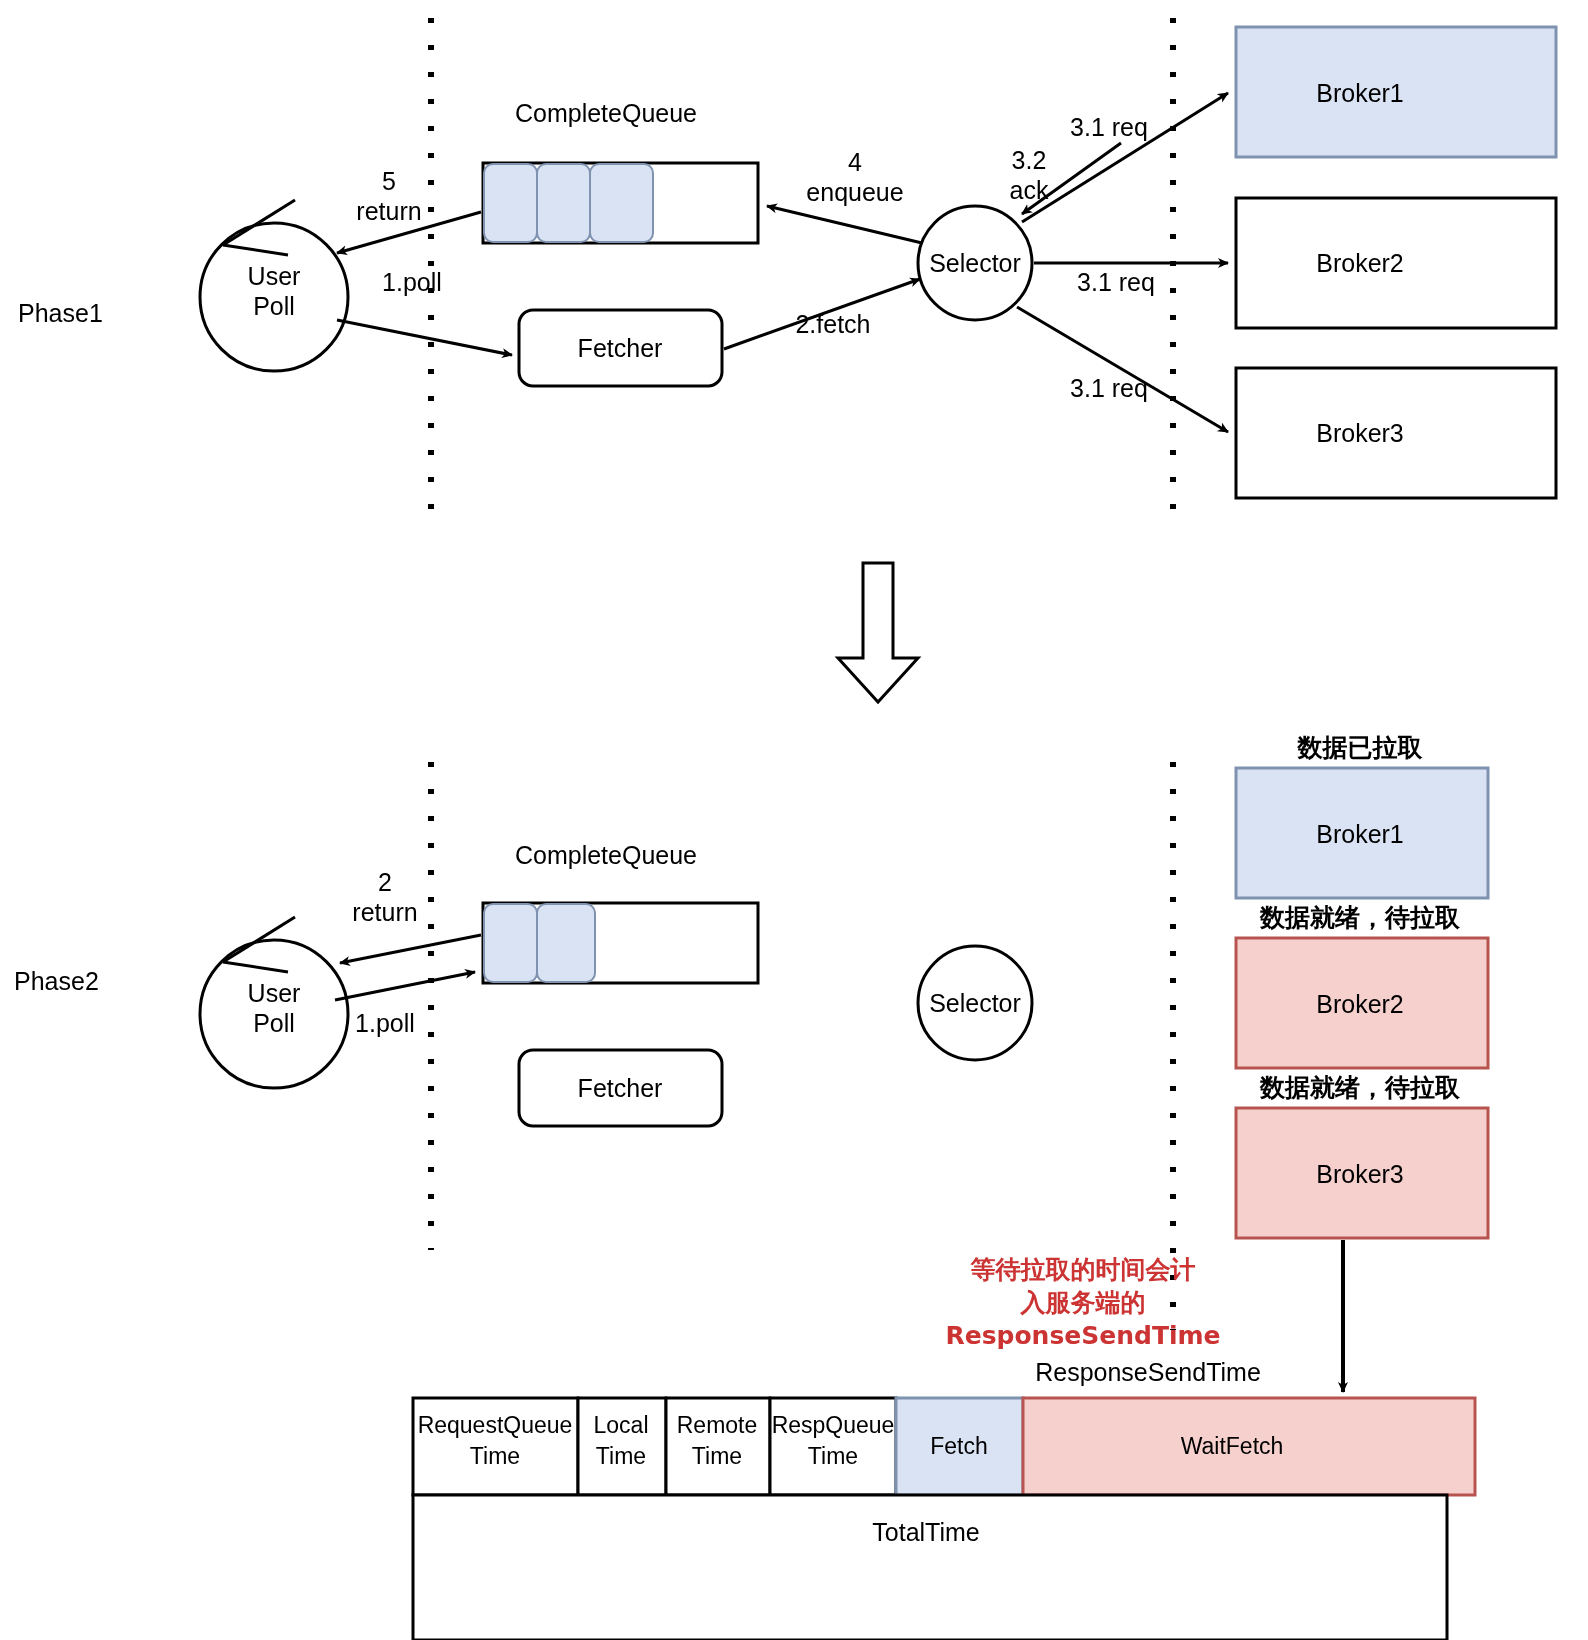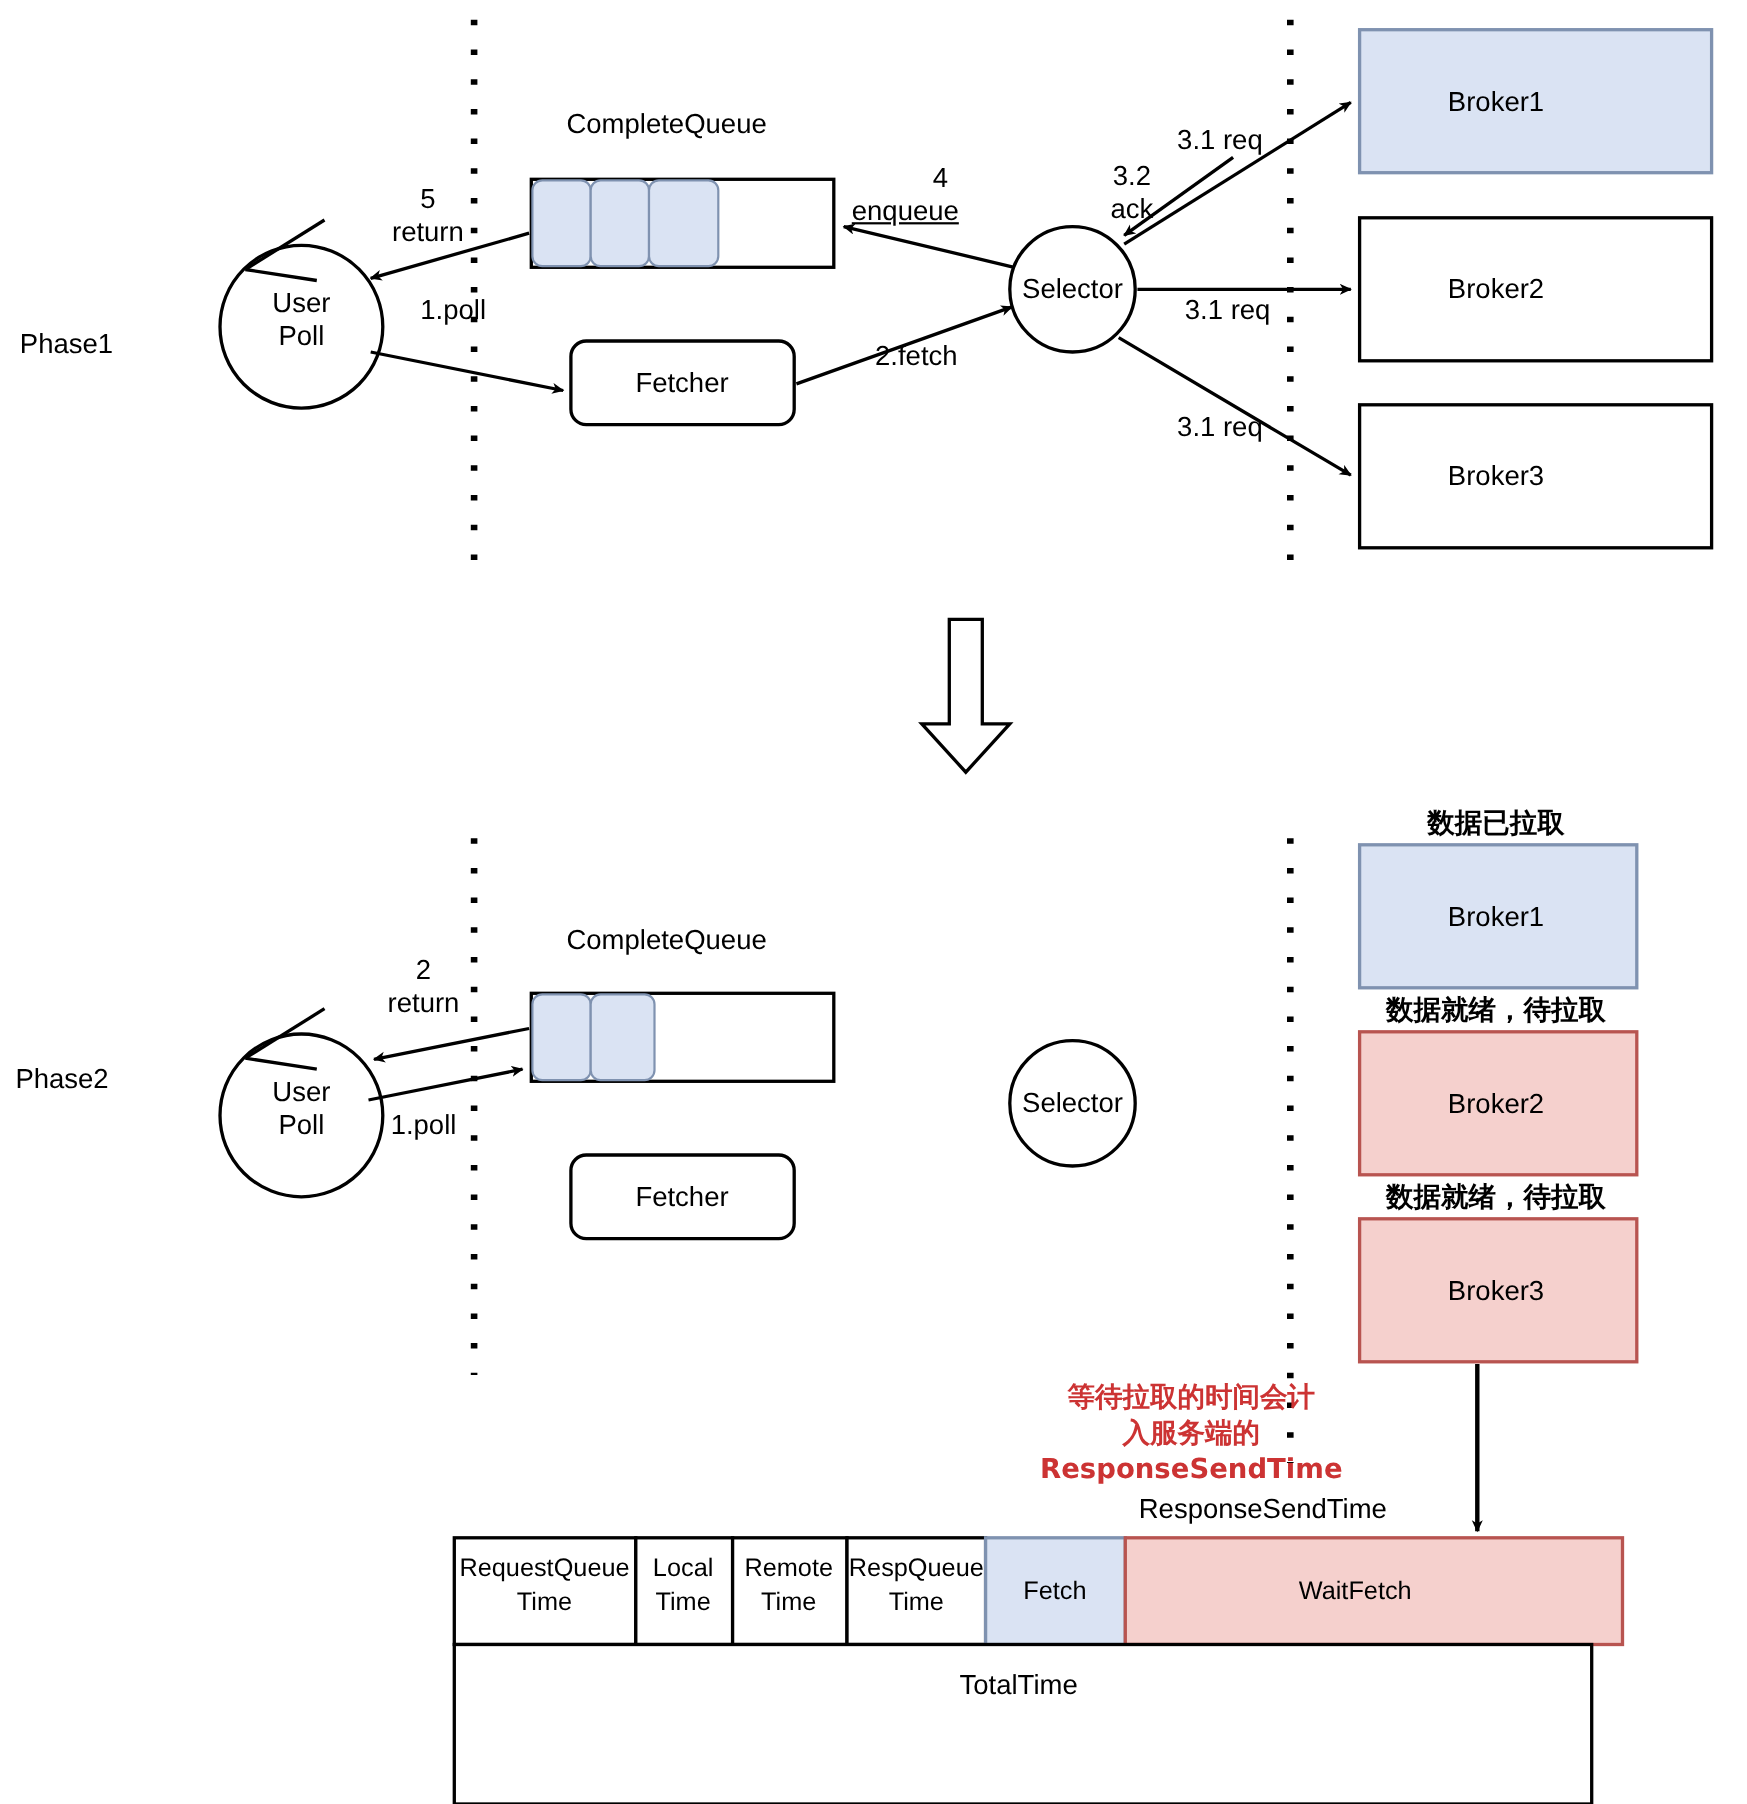--- a/index.html
+++ b/index.html
@@ -123,21 +123,21 @@
   <div class="lbl node-text c" style="left:1360px;top:419px;">Broker3</div>
 
   <div class="lbl edge-text c" style="left:389px;top:167px;">5</div>
   <div class="lbl edge-text c" style="left:389px;top:197px;">return</div>
 
   <div class="lbl edge-text c" style="left:412px;top:268px;">1.poll</div>
 
   <div class="lbl edge-text c" style="left:833px;top:310px;">2.fetch</div>
 
   <div class="lbl edge-text c" style="left:855px;top:148px;">4</div>
-  <div class="lbl edge-text c" style="left:823px;top:178px;text-decoration:underline;">enqueue</div>
+  <div class="lbl edge-text c" style="left:855px;top:178px;">enqueue</div>
 
   <div class="lbl edge-text c" style="left:1109px;top:113px;">3.1 req</div>
 
   <div class="lbl edge-text c" style="left:1029px;top:146px;">3.2</div>
   <div class="lbl edge-text c" style="left:1029px;top:176px;">ack</div>
 
   <div class="lbl edge-text c" style="left:1116px;top:268px;">3.1 req</div>
 
   <div class="lbl edge-text c" style="left:1109px;top:374px;">3.1 req</div>
 

